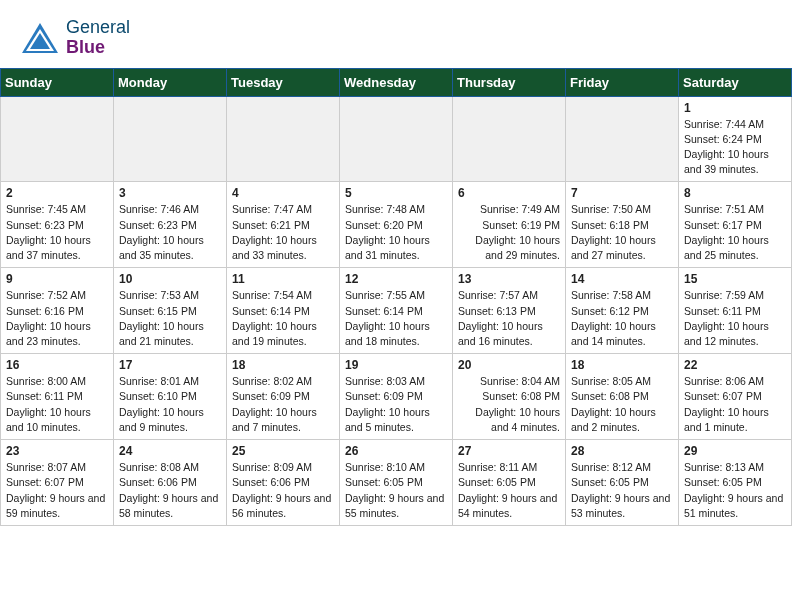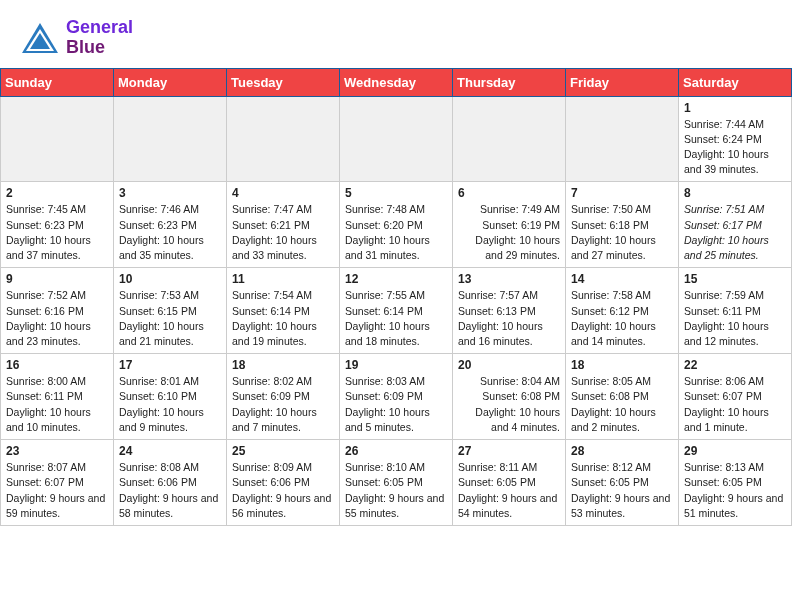--- a/index.html
+++ b/index.html
@@ -19,22 +19,22 @@
       display: flex;
       align-items: center;
       gap: 6px;
     }
     .logo-text {
       font-size: 18px;
       color: #555;
       line-height: 1.1;
     }
     .logo-text span {
-      color: #6d28d9;
-      font-weight: bold;
+      color: #0c4a6e;
+      font-weight: normal;
     }
     .logo-icon {
       width: 40px;
       height: 34px;
     }
     .title-block {
       text-align: right;
     }
     .month-title {
       font-size: 32px;
@@ -44,21 +44,21 @@
     .location {
       font-size: 14px;
       color: #444;
     }
     .calendar {
       width: 100%;
       border-collapse: collapse;
       table-layout: fixed;
     }
     .calendar th {
-      background: #ef4444;
+      background: #14532d;
       color: #fff;
       font-size: 13px;
       font-weight: bold;
       padding: 6px 4px;
       border: 1px solid #1a5a9a;
       text-align: left;
     }
     .calendar td {
       border: 1px solid #ccc;
       vertical-align: top;
@@ -164,21 +164,21 @@
 Daylight: 10 hours and 29 minutes.</div>
         </td>
         <td>
           <span class="day-num">7</span>
           <div class="day-info" style="white-space: pre-line;">Sunrise: 7:50 AM
 Sunset: 6:18 PM
 Daylight: 10 hours and 27 minutes.</div>
         </td>
         <td>
           <span class="day-num">8</span>
-          <div class="day-info" style="white-space: pre-line; font-style: italic;">Sunrise: 7:51 AM
+          <div class="day-info" style="white-space: pre-line;">Sunrise: 7:51 AM
 Sunset: 6:17 PM
 Daylight: 10 hours and 25 minutes.</div>
         </td>
       </tr>
       <tr>
         <td>
           <span class="day-num">9</span>
           <div class="day-info" style="white-space: pre-line;">Sunrise: 7:52 AM
 Sunset: 6:16 PM
 Daylight: 10 hours and 23 minutes.</div>

